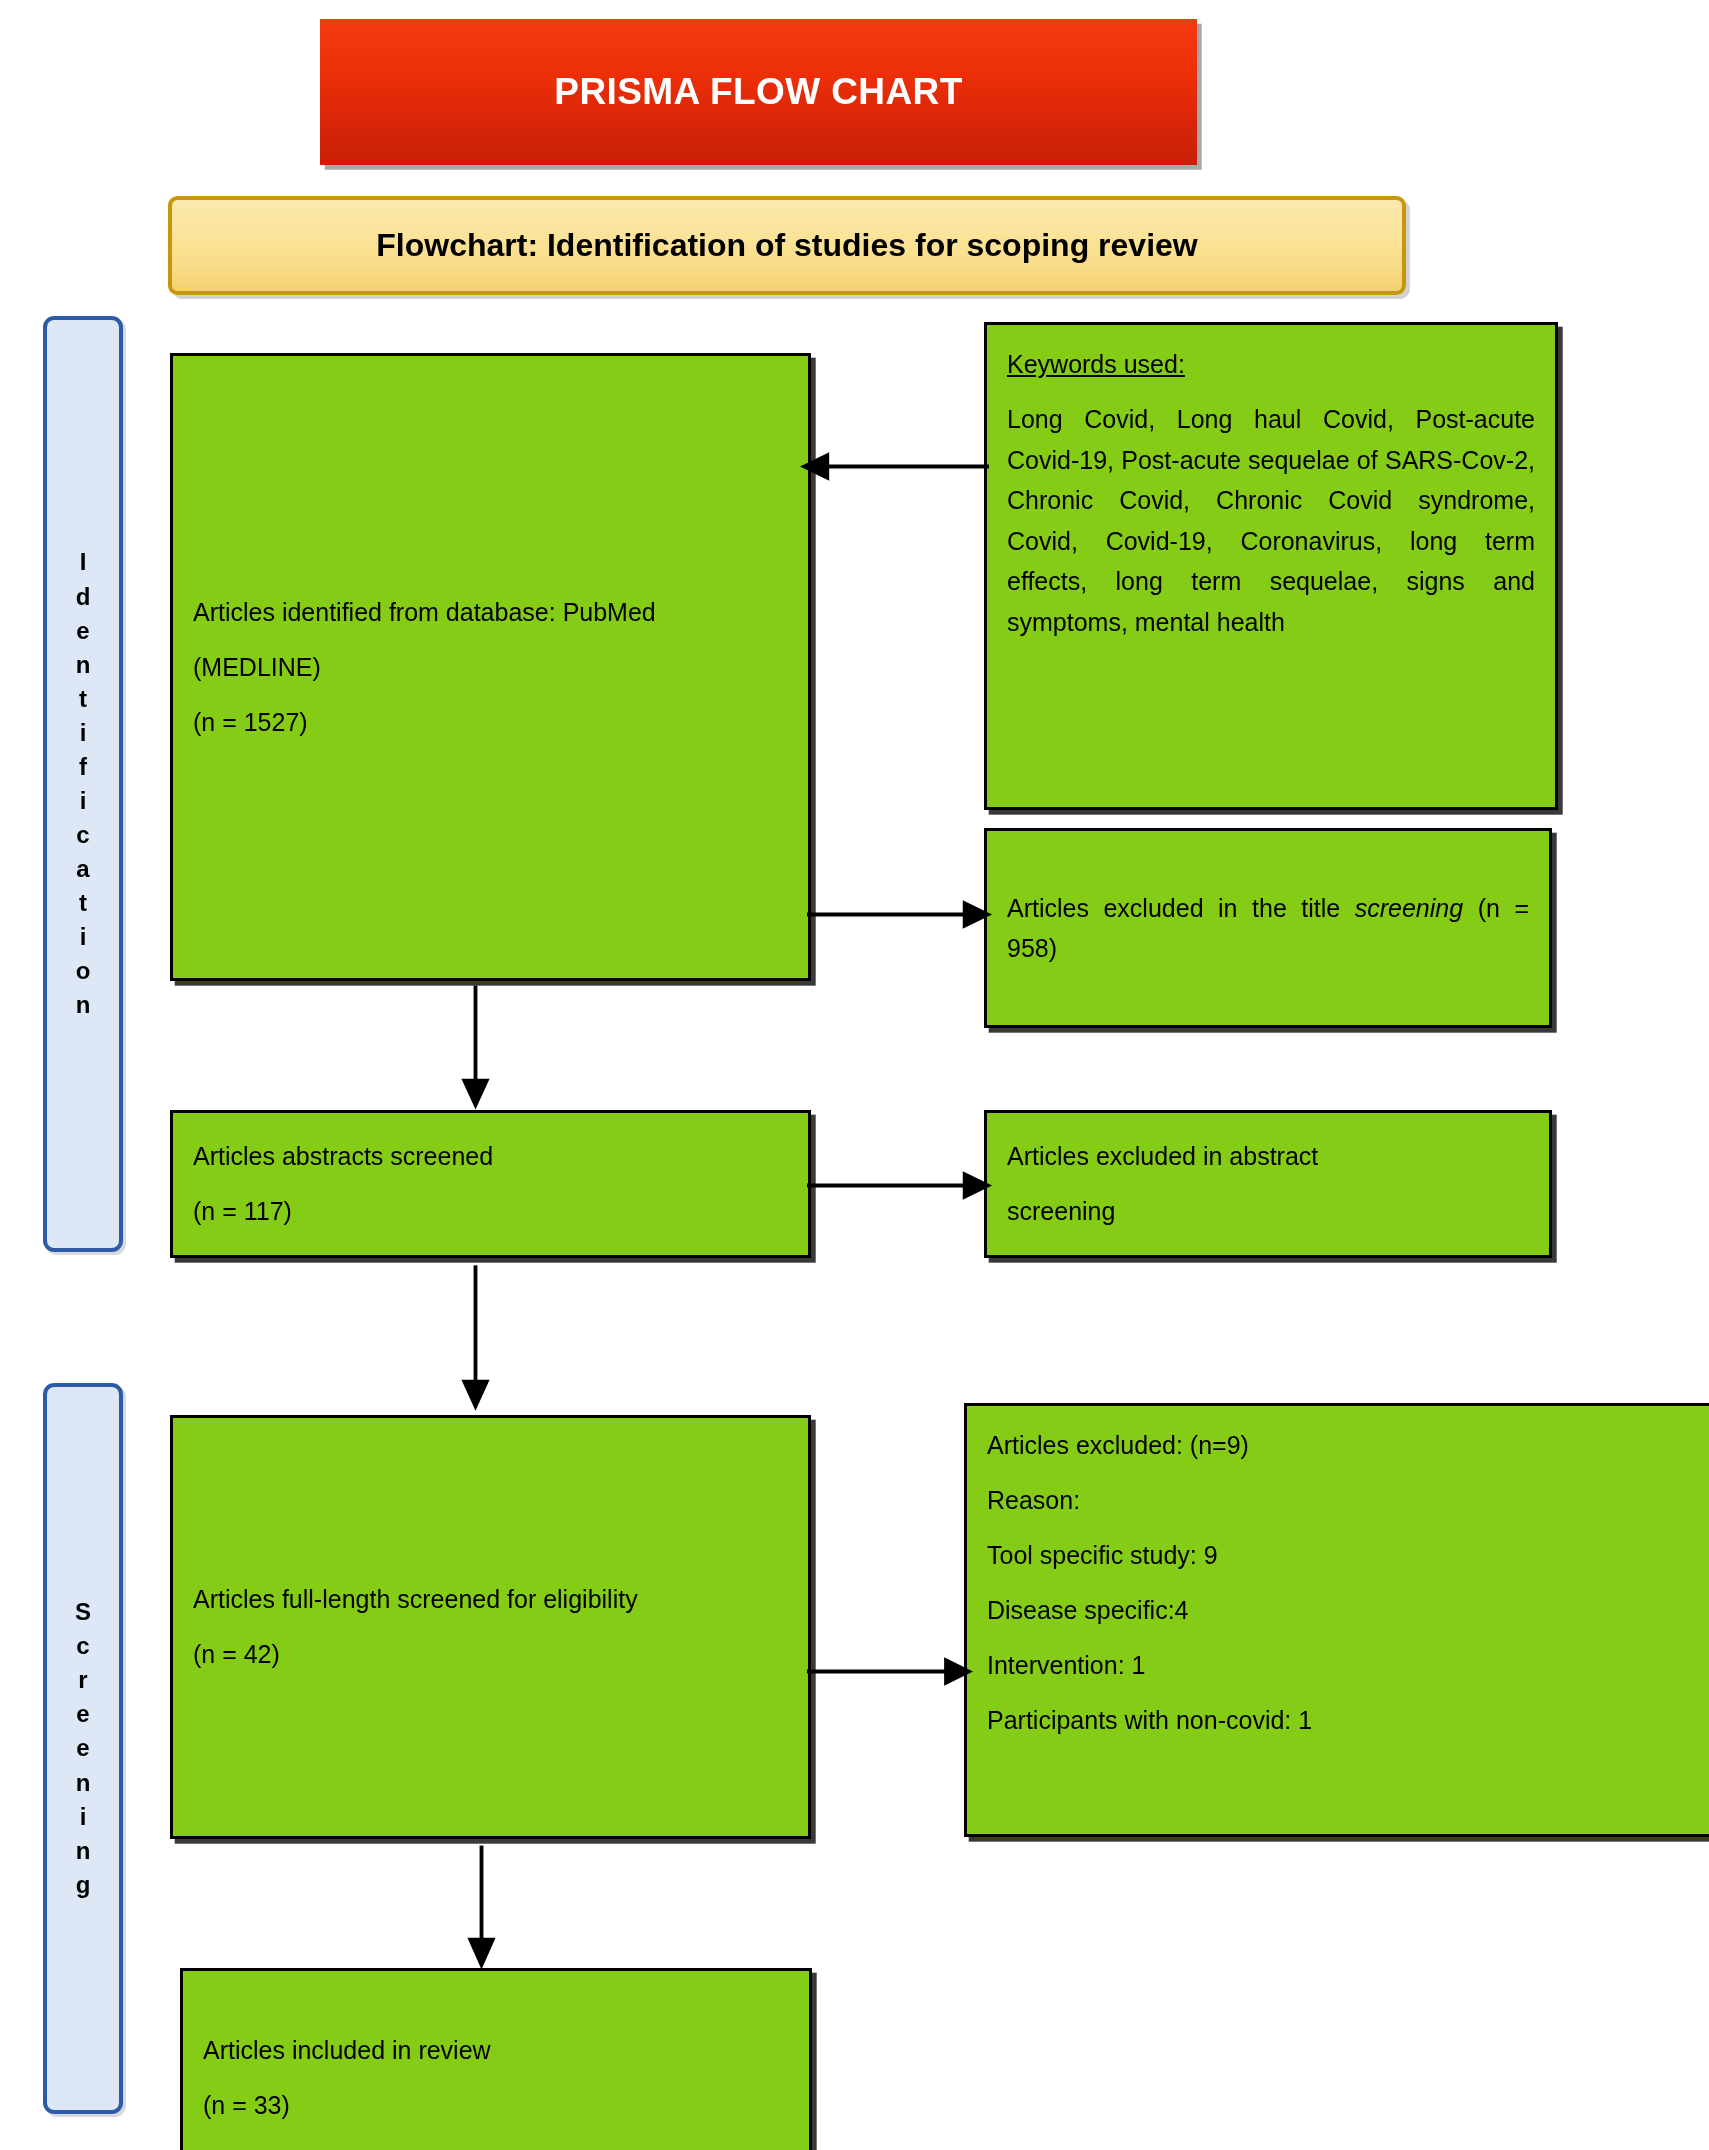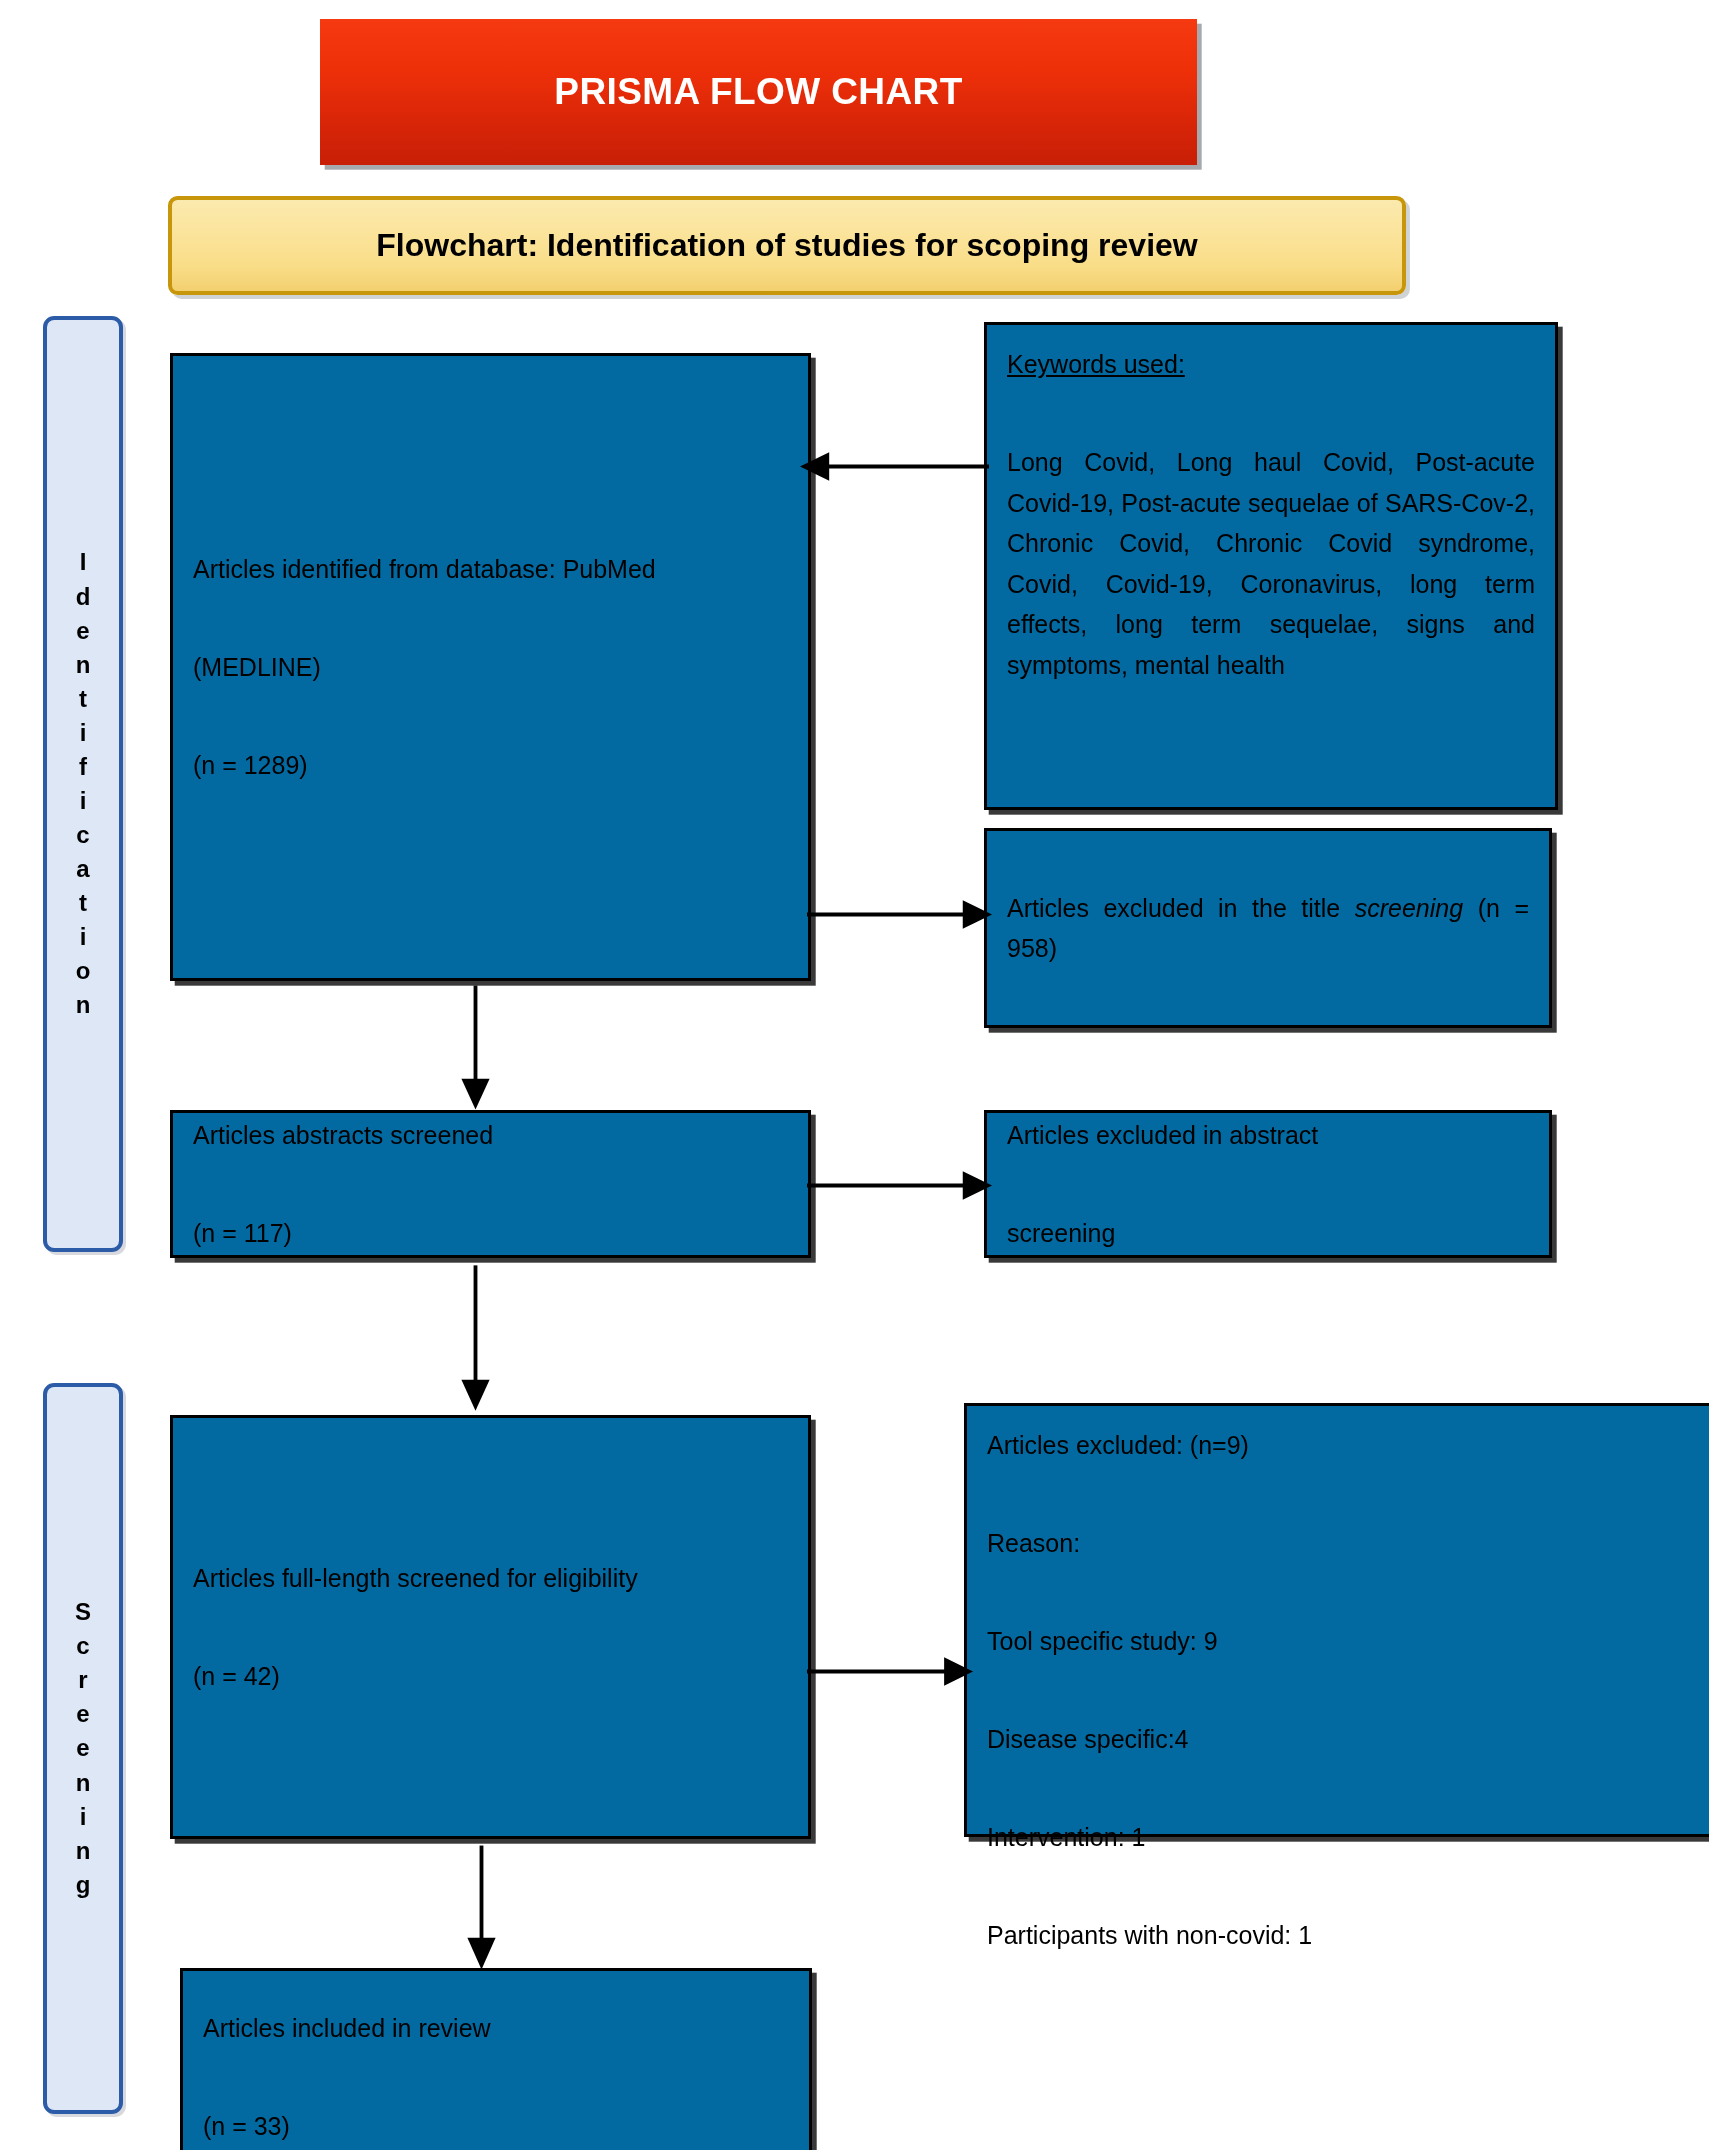--- a/index.html
+++ b/index.html
@@ -97,28 +97,27 @@
     left: 43px;
     top: 1383px;
     width: 80px;
     height: 731px;
   }
 
   
   .flow-box {
     position: absolute;
     border: 3.9px solid #000000;
-    background: #0369a1;
+    background: #84cc16;
     box-sizing: border-box;
     box-shadow: 4.7px 4.7px 0 0 rgba(40,40,40,0.92);
     display: flex;
     flex-direction: column;
     justify-content: center;
     padding: 0 20px;
-    gap: 43px;
   }
   .flow-box.top-align {
     justify-content: flex-start;
     padding-top: 19px;
   }
   .flow-box p {
     margin: 0;
     color: #000000;
     font-size: 25px;
     line-height: 1.62;
@@ -195,21 +194,21 @@
       <span>n</span>
       <span>i</span>
       <span>n</span>
       <span>g</span>
     </div>
   </div>
 
   <div class="flow-box" id="box-identified">
     <p class="spaced">Articles identified from database: PubMed</p>
     <p class="spaced">(MEDLINE)</p>
-    <p>(n = 1289)</p>
+    <p>(n = 1527)</p>
   </div>
 
   <div class="flow-box top-align" id="box-keywords">
     <p class="spaced"><span class="underlined">Keywords used:</span></p>
     <p class="justified">Long Covid, Long haul Covid, Post-acute Covid-19, Post-acute sequelae of SARS-Cov-2, Chronic Covid, Chronic Covid syndrome, Covid, Covid-19, Coronavirus, long term effects, long term sequelae, signs and symptoms, mental health</p>
   </div>
 
   <div class="flow-box" id="box-excl-title">
     <p class="justified"><span>Articles excluded in the title </span><span class="italic">screening</span><span> (n = 958)</span></p>
   </div>

